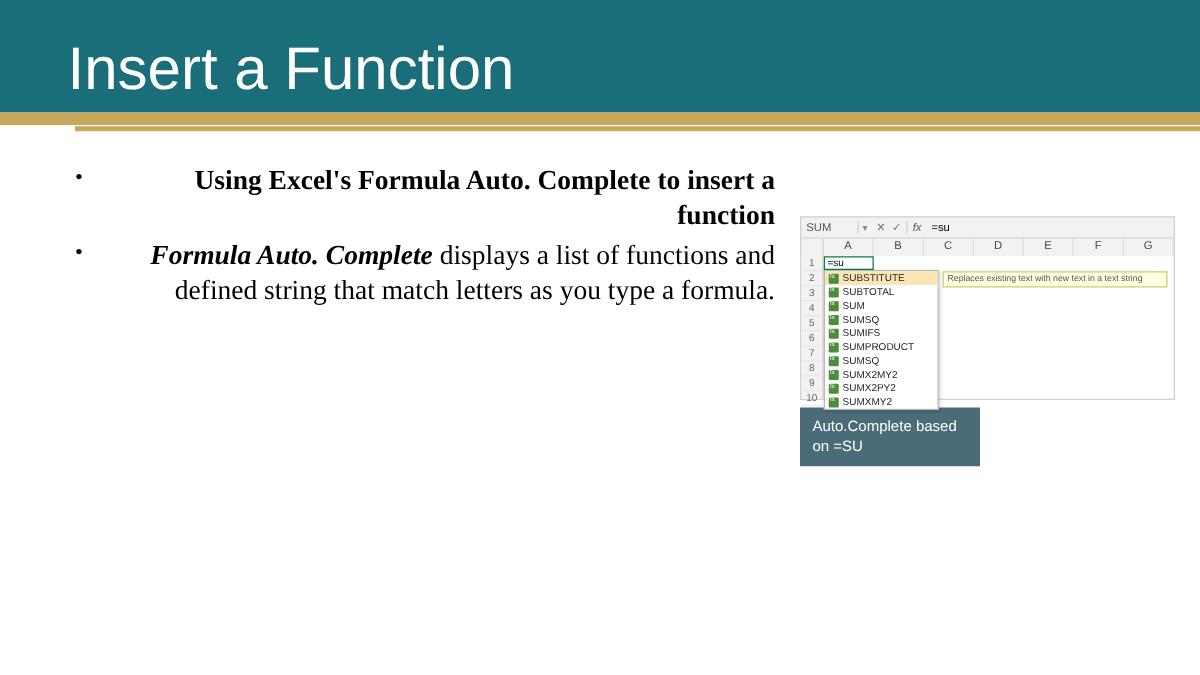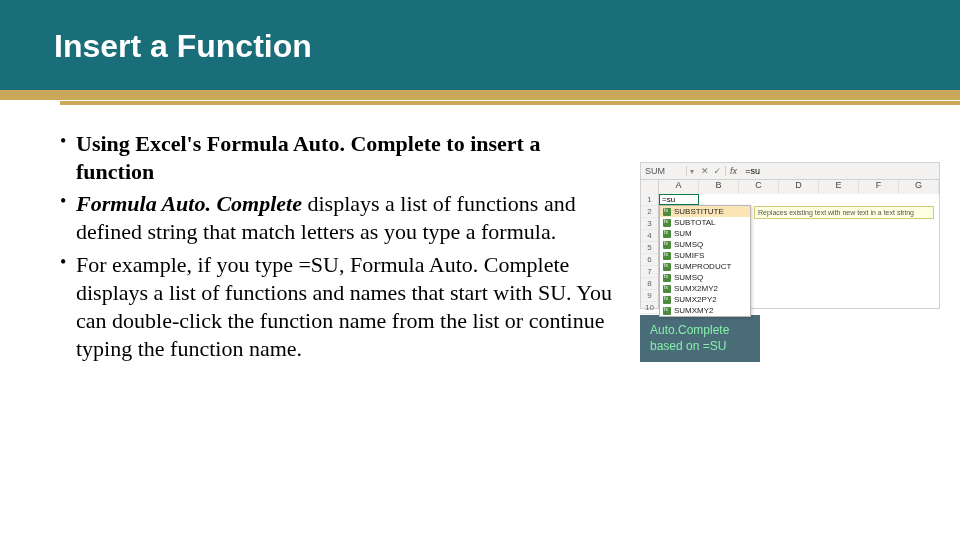--- a/index.html
+++ b/index.html
@@ -1,30 +1,30 @@
 <!DOCTYPE html>
 <html><head>
 <meta charset="utf-8">
 <style>
   * { margin: 0; padding: 0; box-sizing: border-box; }
   html, body { width: 960px; height: 540px; font-family: Arial, Helvetica, sans-serif; background: #fff; overflow: hidden; }
   .slide { position: relative; width: 960px; height: 540px; }
   .header-band { position: absolute; top: 0; left: 0; width: 960px; height: 90px; background: #1a6e7a; }
-  .title { position: absolute; top: 28px; left: 54px; color: #fff; font-size: 32px; font-weight: 700; font-family: Arial, sans-serif; }
+  .title { position: absolute; top: 28px; left: 54px; color: #fff; font-size: 48px; font-weight: 400; font-family: Arial, sans-serif; }
   .gold-band { position: absolute; top: 90px; left: 0; width: 960px; height: 10px; background: #c9a85a; }
   .gold-band-thin { position: absolute; top: 101px; left: 60px; width: 900px; height: 4px; background: #c9a85a; }
   .content { position: absolute; top: 130px; left: 60px; width: 560px; font-family: "Times New Roman", Times, serif; color: #000; font-size: 22px; line-height: 1.28; }
   .content ul { list-style: none; }
-  .content li { margin-bottom: 4px; position: relative; padding-left: 16px; }
+  .content li { margin-bottom: 4px; position: relative; padding-left: 16px; text-align: right; }
   .content li::before { content: "•"; position: absolute; left: 0; top: 0; font-size: 18px; }
   .bold { font-weight: bold; }
   .italic { font-style: italic; margin-top: 32px; }
 
   
-  .excel-mock { position: absolute; top: 162px; left: 640px; width: 300px; font-family: "Segoe UI", Arial, sans-serif; }
+  .excel-mock { position: absolute; top: 173px; left: 640px; width: 300px; font-family: "Segoe UI", Arial, sans-serif; }
   .ex-top { display: flex; align-items: center; height: 18px; font-size: 9px; color: #555; background: #f3f2f1; border: 1px solid #d0d0d0; }
   .ex-name { width: 46px; padding: 0 4px; border-right: 1px solid #d0d0d0; }
   .ex-caret { padding: 0 3px; color: #888; font-size: 8px; }
   .ex-icons { display: flex; gap: 5px; padding: 0 4px; color: #777; font-size: 9px; border-right: 1px solid #d0d0d0; }
   .ex-fx { padding: 0 4px; font-style: italic; color: #555; }
   .ex-formula { padding: 0 4px; color: #000; }
   .ex-cols { display: flex; height: 14px; font-size: 9px; background: #f3f2f1; border-left: 1px solid #d0d0d0; border-right: 1px solid #d0d0d0; }
   .ex-rowhdr { width: 18px; border-right: 1px solid #d0d0d0; }
   .ex-col { flex: 1; text-align: center; border-right: 1px solid #e0e0e0; color: #444; }
   .ex-body { position: relative; display: flex; border: 1px solid #d0d0d0; border-top: none; height: 115px; background: #fff; }
@@ -32,36 +32,35 @@
   .ex-rn { flex: 1; text-align: center; font-size: 8px; color: #666; border-bottom: 1px solid #e8e8e8; line-height: 11px; }
   .ex-cellarea { flex: 1; position: relative; }
   .ex-cell-su { position: absolute; top: 0; left: 0; width: 40px; height: 11px; border: 1px solid #0a7c42; background: #fff; font-size: 8px; padding: 0 2px; color: #000; }
   .ex-dd { position: absolute; top: 11px; left: 0; width: 92px; background: #fff; border: 1px solid #b8b8b8; box-shadow: 1px 1px 3px rgba(0,0,0,.2); }
   .ex-dd-item { display: flex; align-items: center; gap: 3px; font-size: 8px; padding: 1px 3px; color: #222; }
   .ex-dd-item.sel { background: #fbe5b6; }
   .ex-fx-ico { width: 8px; height: 8px; background: #4b8b3b; border-radius: 1px; display: inline-block; position: relative; }
   .ex-fx-ico::after { content: "fx"; position: absolute; font-size: 5px; color: #fff; top: -1px; left: 1px; }
   .ex-tip { position: absolute; top: 12px; left: 95px; width: 180px; font-size: 7px; background: #ffffe1; border: 1px solid #d0c97a; padding: 2px 3px; color: #555; }
 
-  .ex-caption { margin-top: 6px; width: 120px; background: #4a6b78; color: #86efac; font-size: 12px; padding: 8px 10px; line-height: 1.3; }
+  .ex-caption { margin-top: 6px; width: 144px; background: #4a6b78; color: #ffffff; font-size: 12px; padding: 8px 10px; line-height: 1.3; }
 </style>
 </head>
 <body>
 
 <div class="slide">
   <div class="header-band"></div>
   <div class="title">Insert a Function</div>
   <div class="gold-band"></div>
   <div class="gold-band-thin"></div>
 
   <div class="content">
     <ul>
       <li><span class="bold">Using Excel's Formula Auto. Complete to insert a function</span></li>
       <li><span class="bold italic">Formula Auto. Complete</span><span> displays a list of functions and defined string that match letters as you type a formula.</span></li>
-      <li><span>For example, if you type =SU, Formula Auto. Complete displays a list of functions and names that start with SU. You can double-click the function name from the list or continue typing the function name.</span></li>
     </ul>
   </div>
 
   <div class="excel-mock">
     <div class="ex-top">
       <div class="ex-name">SUM</div>
       <div class="ex-caret">▾</div>
       <div class="ex-icons">
         <span>✕</span>
         <span>✓</span>

